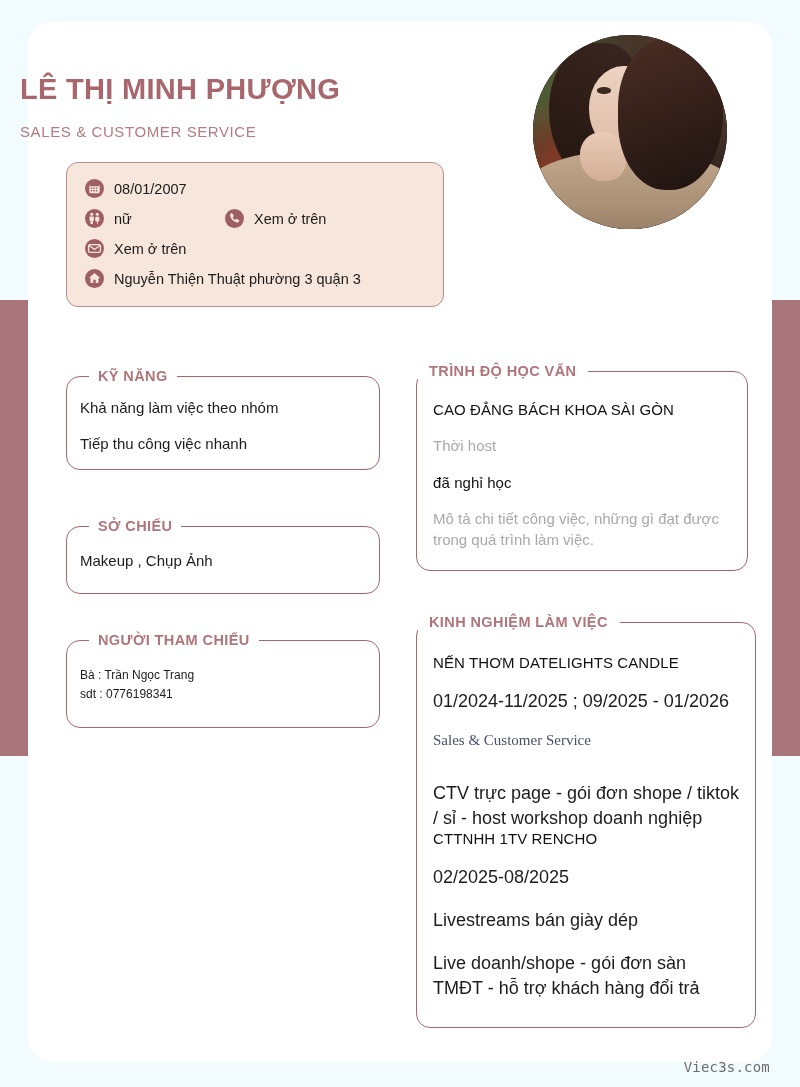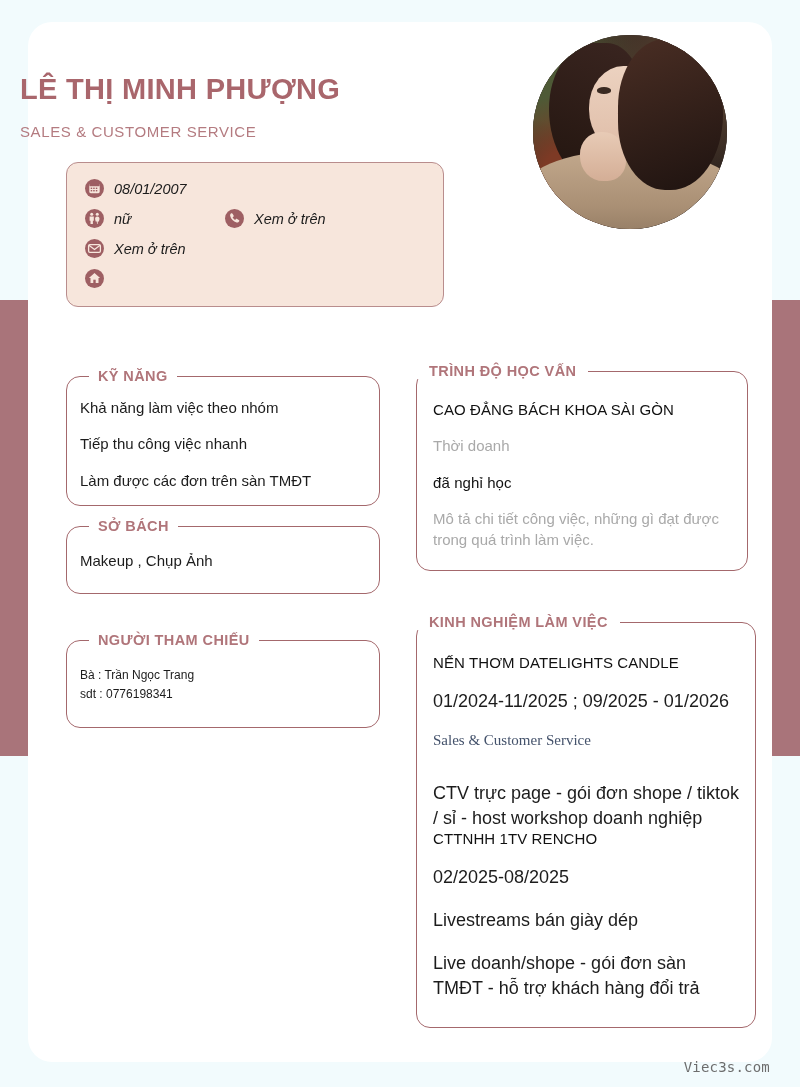--- a/index.html
+++ b/index.html
@@ -140,21 +140,20 @@
   .c-item {
     display: flex;
     align-items: center;
   }
   .c-item.wide { flex: 0 0 140px; }
   .c-text {
     font-size: 14.5px;
     color: #1c1c1c;
     margin-left: 10px;
     white-space: nowrap;
-    font-style: italic;
   }
   .ic {
     width: 19px; height: 19px;
     flex: 0 0 19px;
     border-radius: 50%;
     background: #9e5f63;
     display: inline-block;
     position: relative;
   }
   .ic svg { position: absolute; inset: 0; width: 19px; height: 19px; }
@@ -327,56 +326,56 @@
     </div>
 
     <div class="c-row">
       <div class="c-item">
         <span class="ic">
           <svg viewBox="0 0 19 19">
               <path d="M9.5 3.9l5.6 5.1h-1.6v5.1H5.5V9H3.9z" fill="#f7e6dc"></path>
               <rect x="8.3" y="10.7" width="2.4" height="3.4" fill="#9e5f63"></rect>
             </svg>
         </span>
+        <span class="c-text">Nguyễn Thiện Thuật phường 3 quận 3</span>
       </div>
     </div>
 
   </div>
 
   <fieldset class="fs" id="skills">
     <legend>KỸ NĂNG</legend>
     <div class="fs-body">
       <p class="line">Khả năng làm việc theo nhóm</p>
       <p class="line">Tiếp thu công việc nhanh</p>
-      <p class="line">Làm được các đơn trên sàn TMĐT</p>
     </div>
   </fieldset>
 
   <fieldset class="fs" id="hobbies">
-    <legend>SỞ BÁCH</legend>
+    <legend>SỞ CHIẾU</legend>
     <div class="fs-body">
       <p class="line">Makeup , Chụp Ảnh</p>
     </div>
   </fieldset>
 
   <fieldset class="fs" id="refs">
     <legend>NGƯỜI THAM CHIẾU</legend>
     <div class="fs-body">
       <div class="ref-block">
         <div>Bà : Trần Ngọc Trang</div>
         <div>sdt : 0776198341</div>
       </div>
     </div>
   </fieldset>
 
   <fieldset class="fs center" id="edu">
     <legend>TRÌNH ĐỘ HỌC VẤN</legend>
     <div class="fs-body">
       <p class="entry-title">CAO ĐẲNG BÁCH KHOA SÀI GÒN</p>
-      <p class="entry-muted">Thời doanh</p>
+      <p class="entry-muted">Thời host</p>
       <p class="entry-title">đã nghỉ học</p>
       <p class="entry-muted">Mô tả chi tiết công việc, những gì đạt được trong quá trình làm việc.</p>
     </div>
   </fieldset>
 
   <fieldset class="fs center" id="exp">
     <legend>KINH NGHIỆM LÀM VIỆC</legend>
     <div class="fs-body">
 
       <div>

